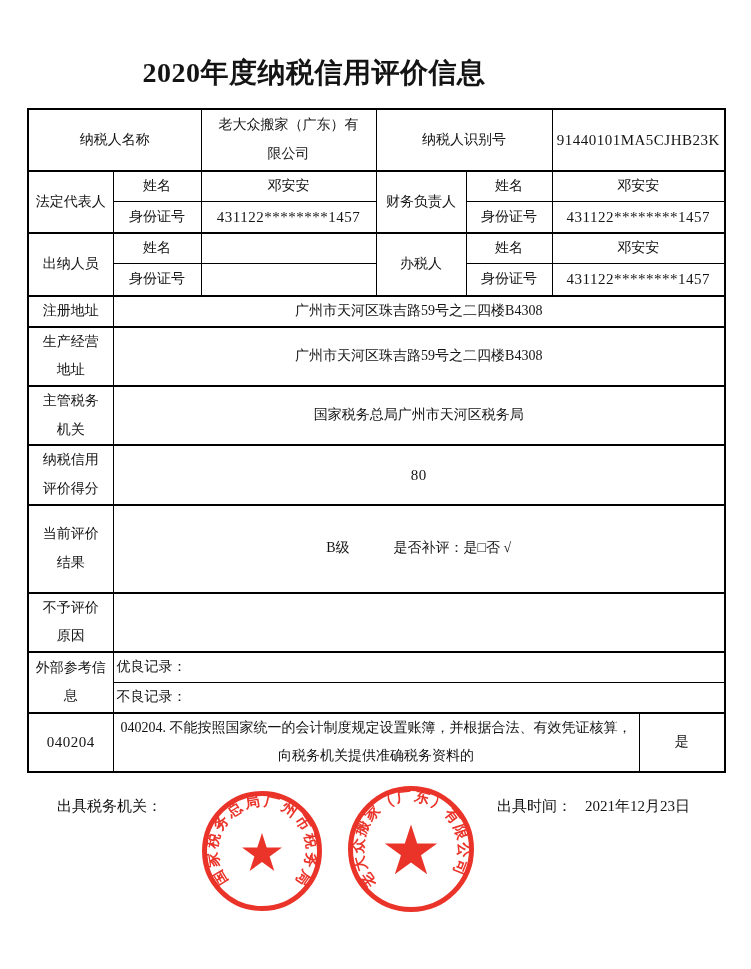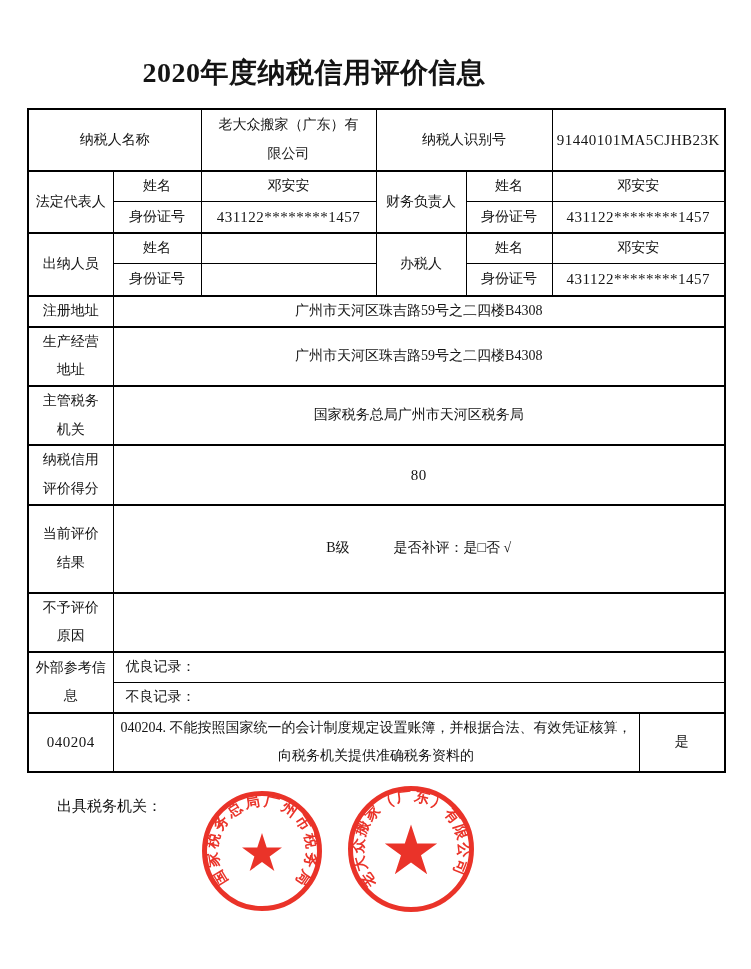--- a/index.html
+++ b/index.html
@@ -20,21 +20,21 @@
     text-align:center; vertical-align:middle;
     font-size:14px; line-height:2.05; padding:0 2px;
     white-space:pre-line; overflow:hidden;
   }
   table.indicators { margin-top:-2px; }
   
   .h64 td{height:60px} .h28 td{height:24px} .h53 td{height:49px}
   .h56 td{height:52px} .h57 td{height:53px} .h31 td{height:27px}
   .h29 td{height:25px} .h27 td{height:23px} .h58 td{height:54px}
   td.rs{height:auto}
-  td.left { text-align:left; padding-left:12px; }
+  td.left { text-align:left; padding-left:3px; }
   td.thin-split { border-bottom-width:1px; }
   td.thin-top { border-top-width:1px; }
   .num { font-size:15px; letter-spacing:0.5px; }
   .result-line { display:flex; justify-content:center; align-items:center; gap:44px; }
   .footer-row {
     position:absolute; left:27px; top:797px; width:697px;
     display:flex; align-items:flex-end; font-size:15px;
   }
   .footer-authority { margin-left:30px; }
   .footer-right { margin-left:auto; margin-right:34px; display:flex; gap:13px; }
@@ -149,20 +149,24 @@
       <td class="num">040204</td>
       <td>040204. 不能按照国家统一的会计制度规定设置账簿，并根据合法、有效凭证核算，向税务机关提供准确税务资料的</td>
       <td>是</td>
     </tr>
   </tbody>
     </table>
 </div>
 
 <div class="footer-row">
   <span class="footer-authority">出具税务机关：</span>
+  <span class="footer-right">
+    <span>出具时间：</span>
+    <span>2021年12月23日</span>
+  </span>
 </div>
 
 <svg class="stamp stamp-left" width="126" height="126" viewBox="0 0 126 126">
   <circle cx="63" cy="63" r="57.5" fill="none" stroke="#e8170c" stroke-width="5"></circle>
   <path fill="#e8170c" transform="translate(63,66) scale(21)" d="M0,-1 L0.2245,-0.309 L0.9511,-0.309 L0.3633,0.118 L0.5878,0.809 L0,0.382 L-0.5878,0.809 L-0.3633,0.118 L-0.9511,-0.309 L-0.2245,-0.309 Z"></path>
   <defs>
       <path id="arcL" d="M 31.2 94.8 A 45 45 0 1 1 94.8 94.8" fill="none"></path>
     </defs>
   <text font-size="15" font-weight="bold" fill="#e8170c" letter-spacing="2.5" font-family="Liberation Serif, DejaVu Serif, serif">
     <textPath href="#arcL" startOffset="1%">国家税务总局广州市税务局</textPath>

